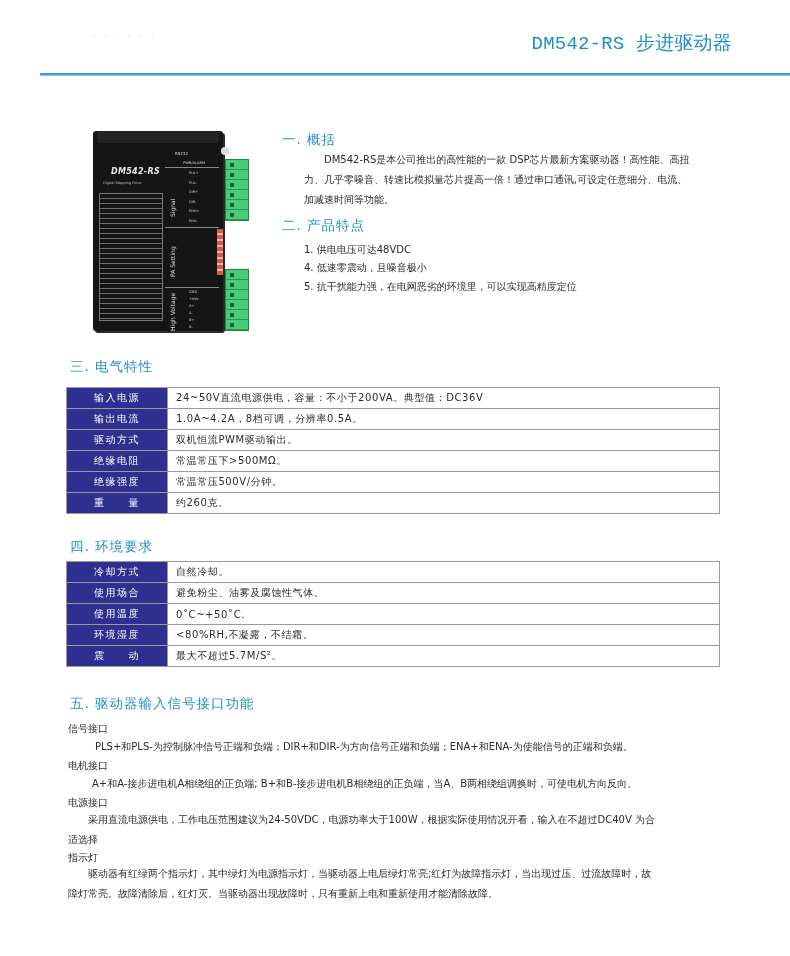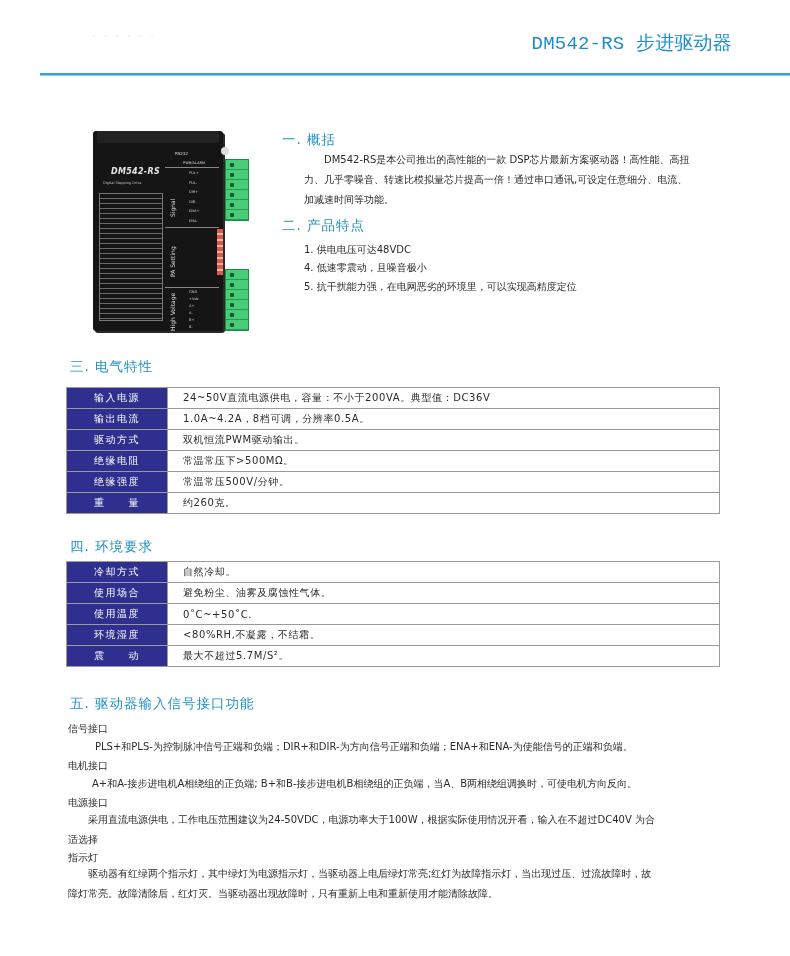--- a/index.html
+++ b/index.html
@@ -36,21 +36,21 @@
   
   .sec-title { position:absolute; font-size:13.5px; color:#2390c4; letter-spacing:1px; }
   .para { position:absolute; font-size:10px; line-height:20px; color:#2b2b2b; }
   .features { position:absolute; left:304px; top:241px; margin:0; padding:0; list-style:none;
               font-size:10px; line-height:18.4px; }
 
   
   .spec { position:absolute; left:66px; width:654px; border-collapse:collapse; }
   .spec td { height:20px; padding:0; border:1.5px solid #9a9a9a; font-size:10px; }
   .spec td.k { width:100px; background:#2f2f8f; color:#ffffff; text-align:center; letter-spacing:1.5px; }
-  .spec td.v { background:#ffffff; color:#2b2b2b; padding-left:15px; letter-spacing:0.6px; }
+  .spec td.v { background:#ffffff; color:#2b2b2b; padding-left:8px; letter-spacing:0.6px; }
 
   .s5-head { position:absolute; left:68px; font-size:10px; color:#2b2b2b; }
   .s5-body { position:absolute; font-size:10px; color:#2b2b2b; line-height:20px; }
 </style>
 </head>
 <body>
 
 <div class="faint-logo">· · · · · ·</div>
 <div class="page-title">DM542-RS 步进驱动器</div>
 <div class="title-rule"></div>

